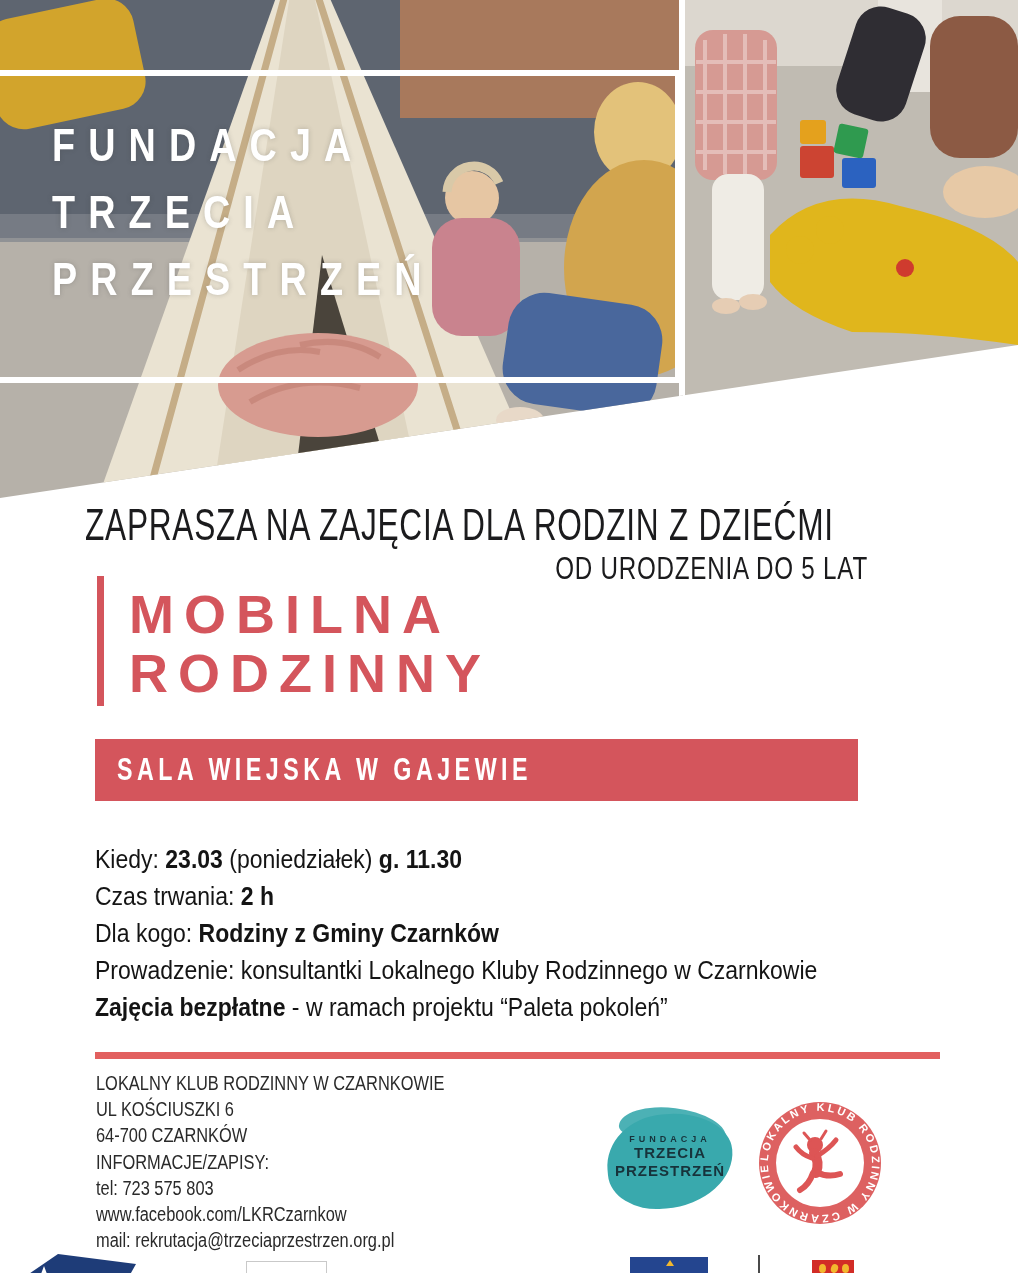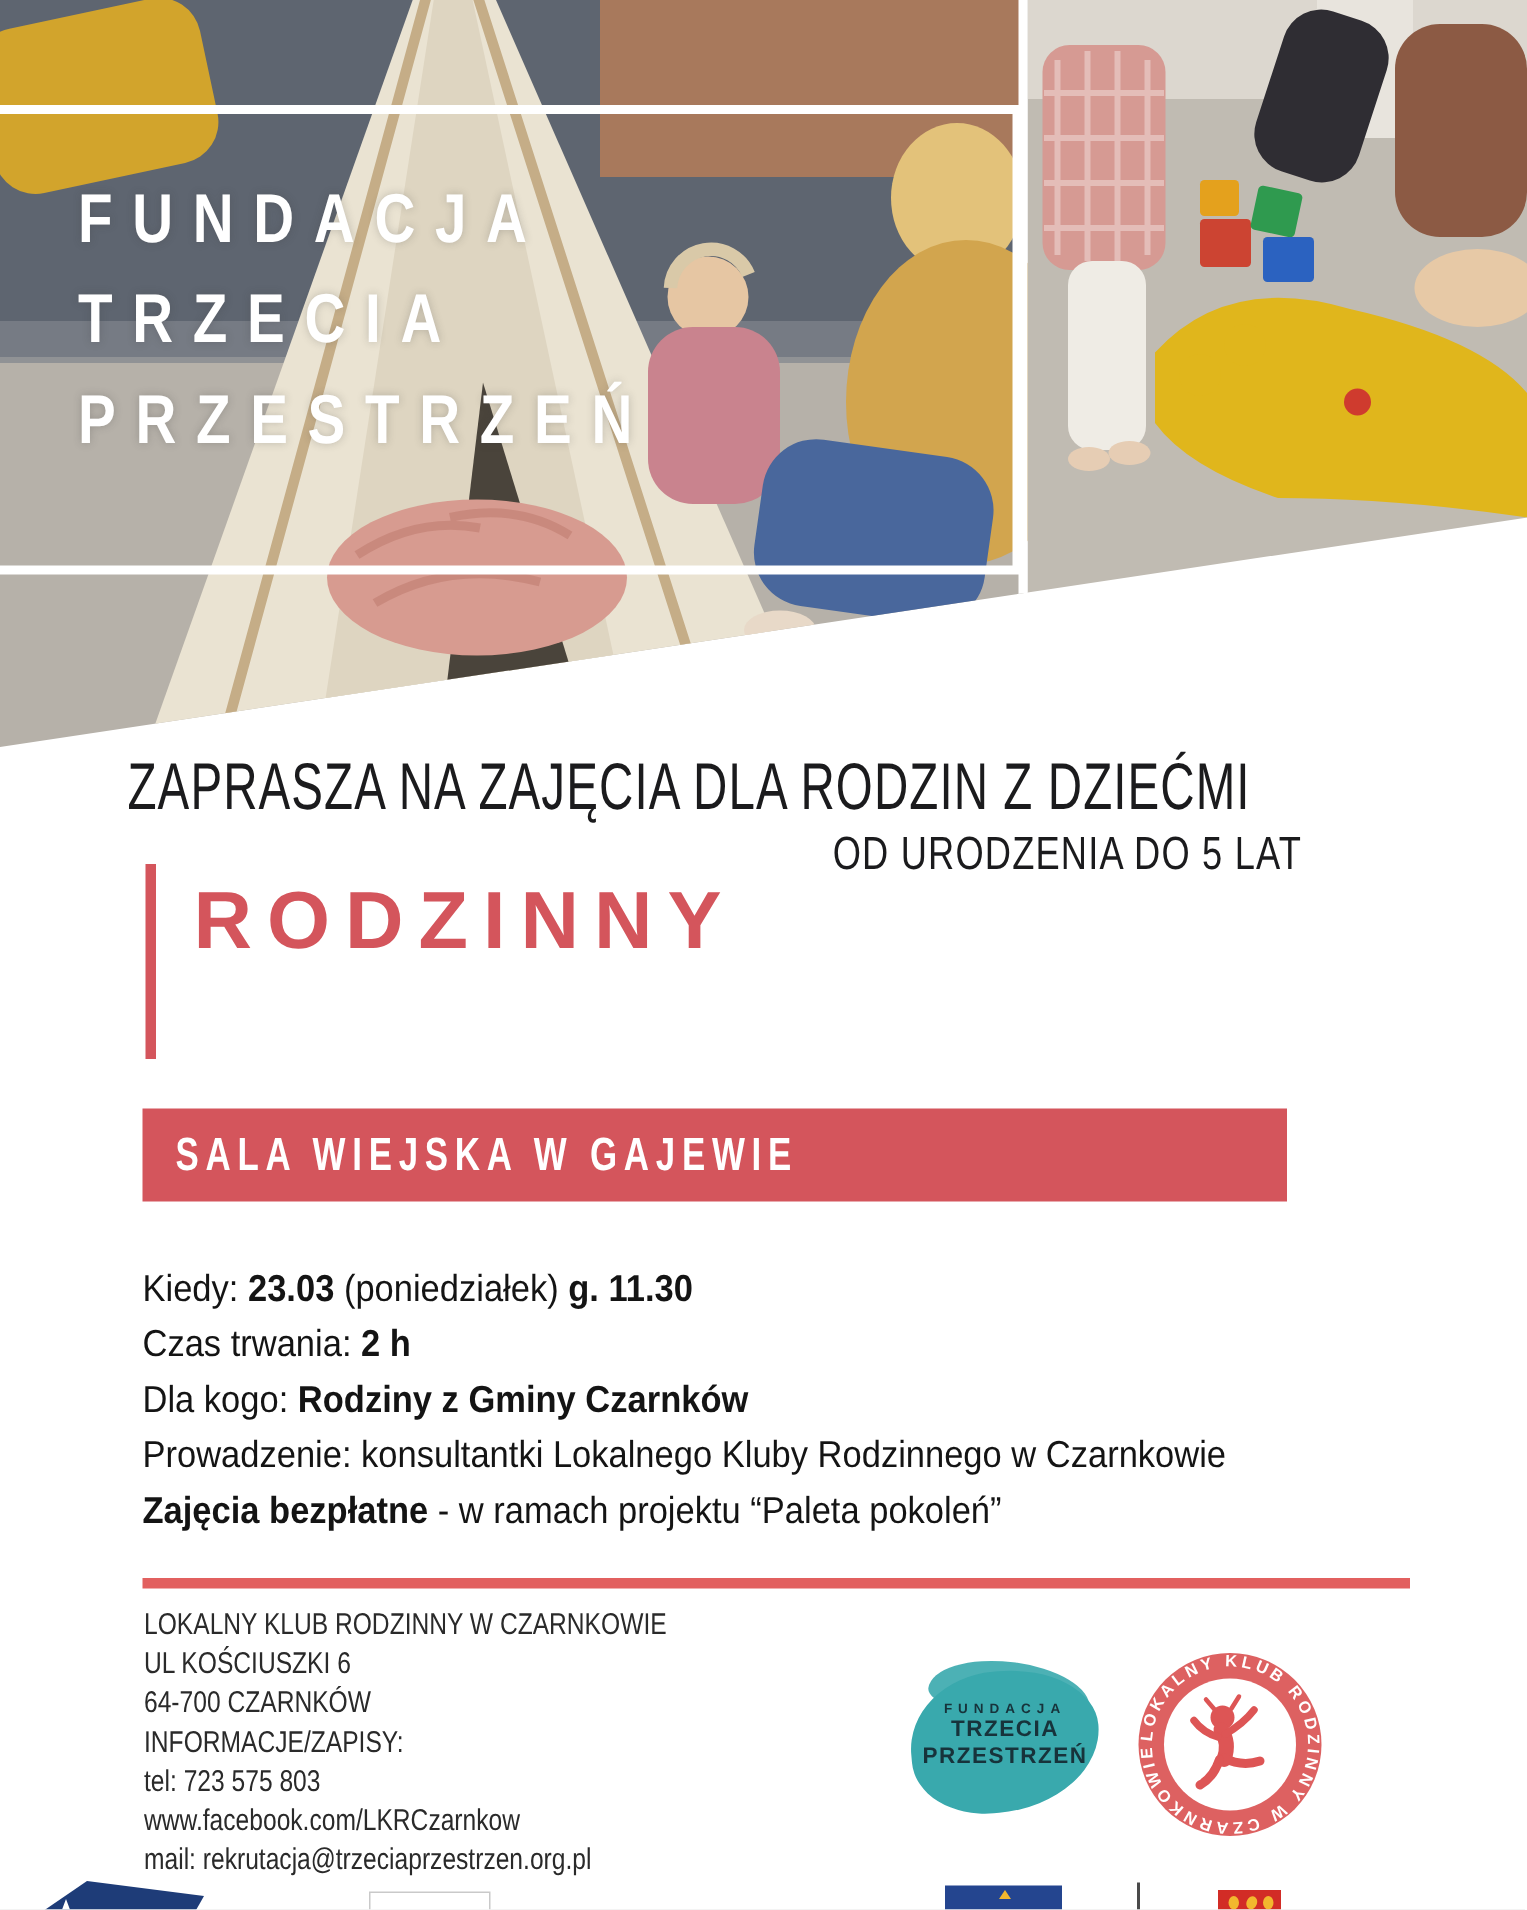--- a/index.html
+++ b/index.html
@@ -156,20 +156,21 @@
       <div>TRZECIA</div>
       <div>PRZESTRZEŃ</div>
     </div>
   </div>
 
   <div class="intro1">ZAPRASZA NA ZAJĘCIA DLA RODZIN Z DZIEĆMI</div>
   <div class="intro2">OD URODZENIA DO 5 LAT</div>
 
   <div class="red-bar"></div>
   <div class="title">
+    <div>MOBILNA</div>
     <div>RODZINNY</div>
   </div>
 
   <div class="venue">
     <div class="venue-text">SALA WIEJSKA W GAJEWIE</div>
   </div>
 
   <div class="details">
       <div class="detail-line"><span>Kiedy: </span><span class="b">23.03</span><span> (poniedziałek) </span><span class="b">g. 11.30</span></div>
       <div class="detail-line"><span>Czas trwania: </span><span class="b">2 h</span></div>

